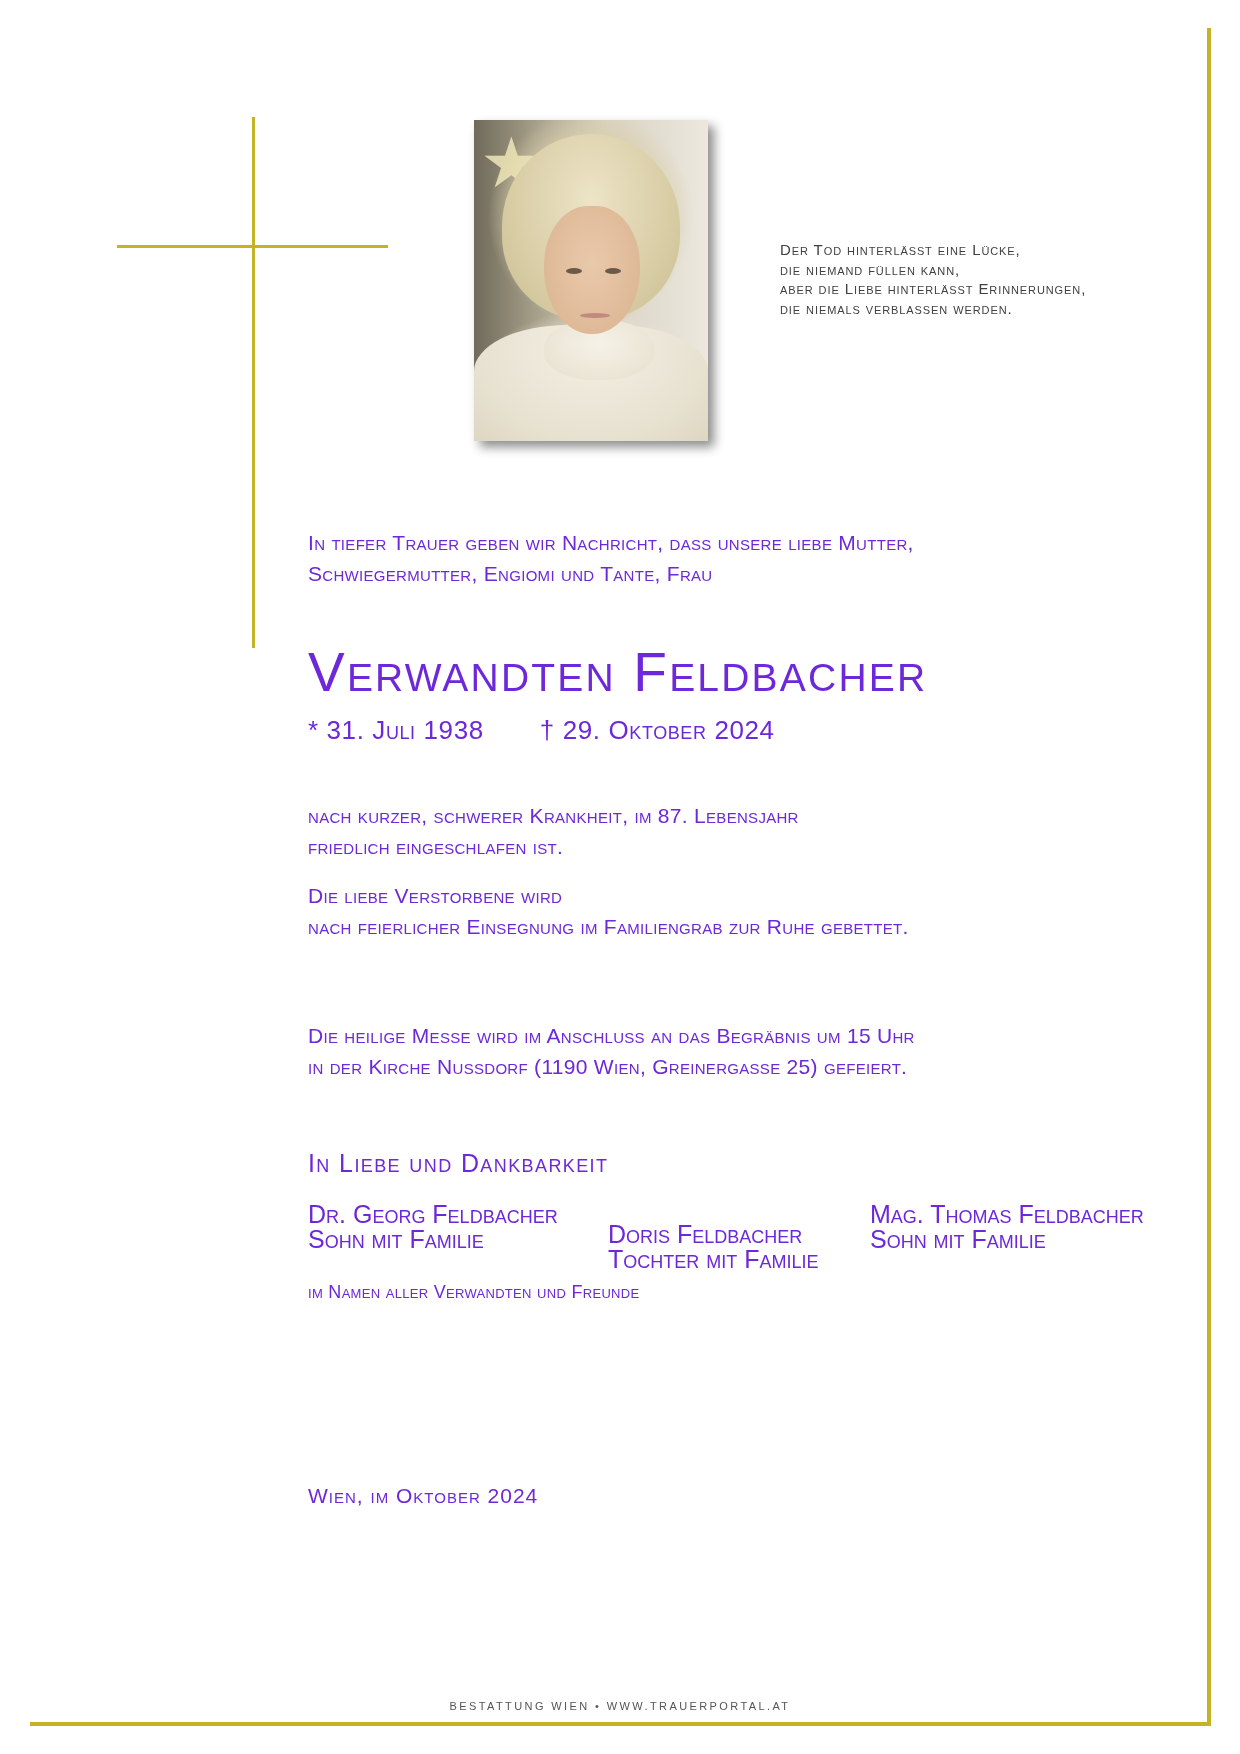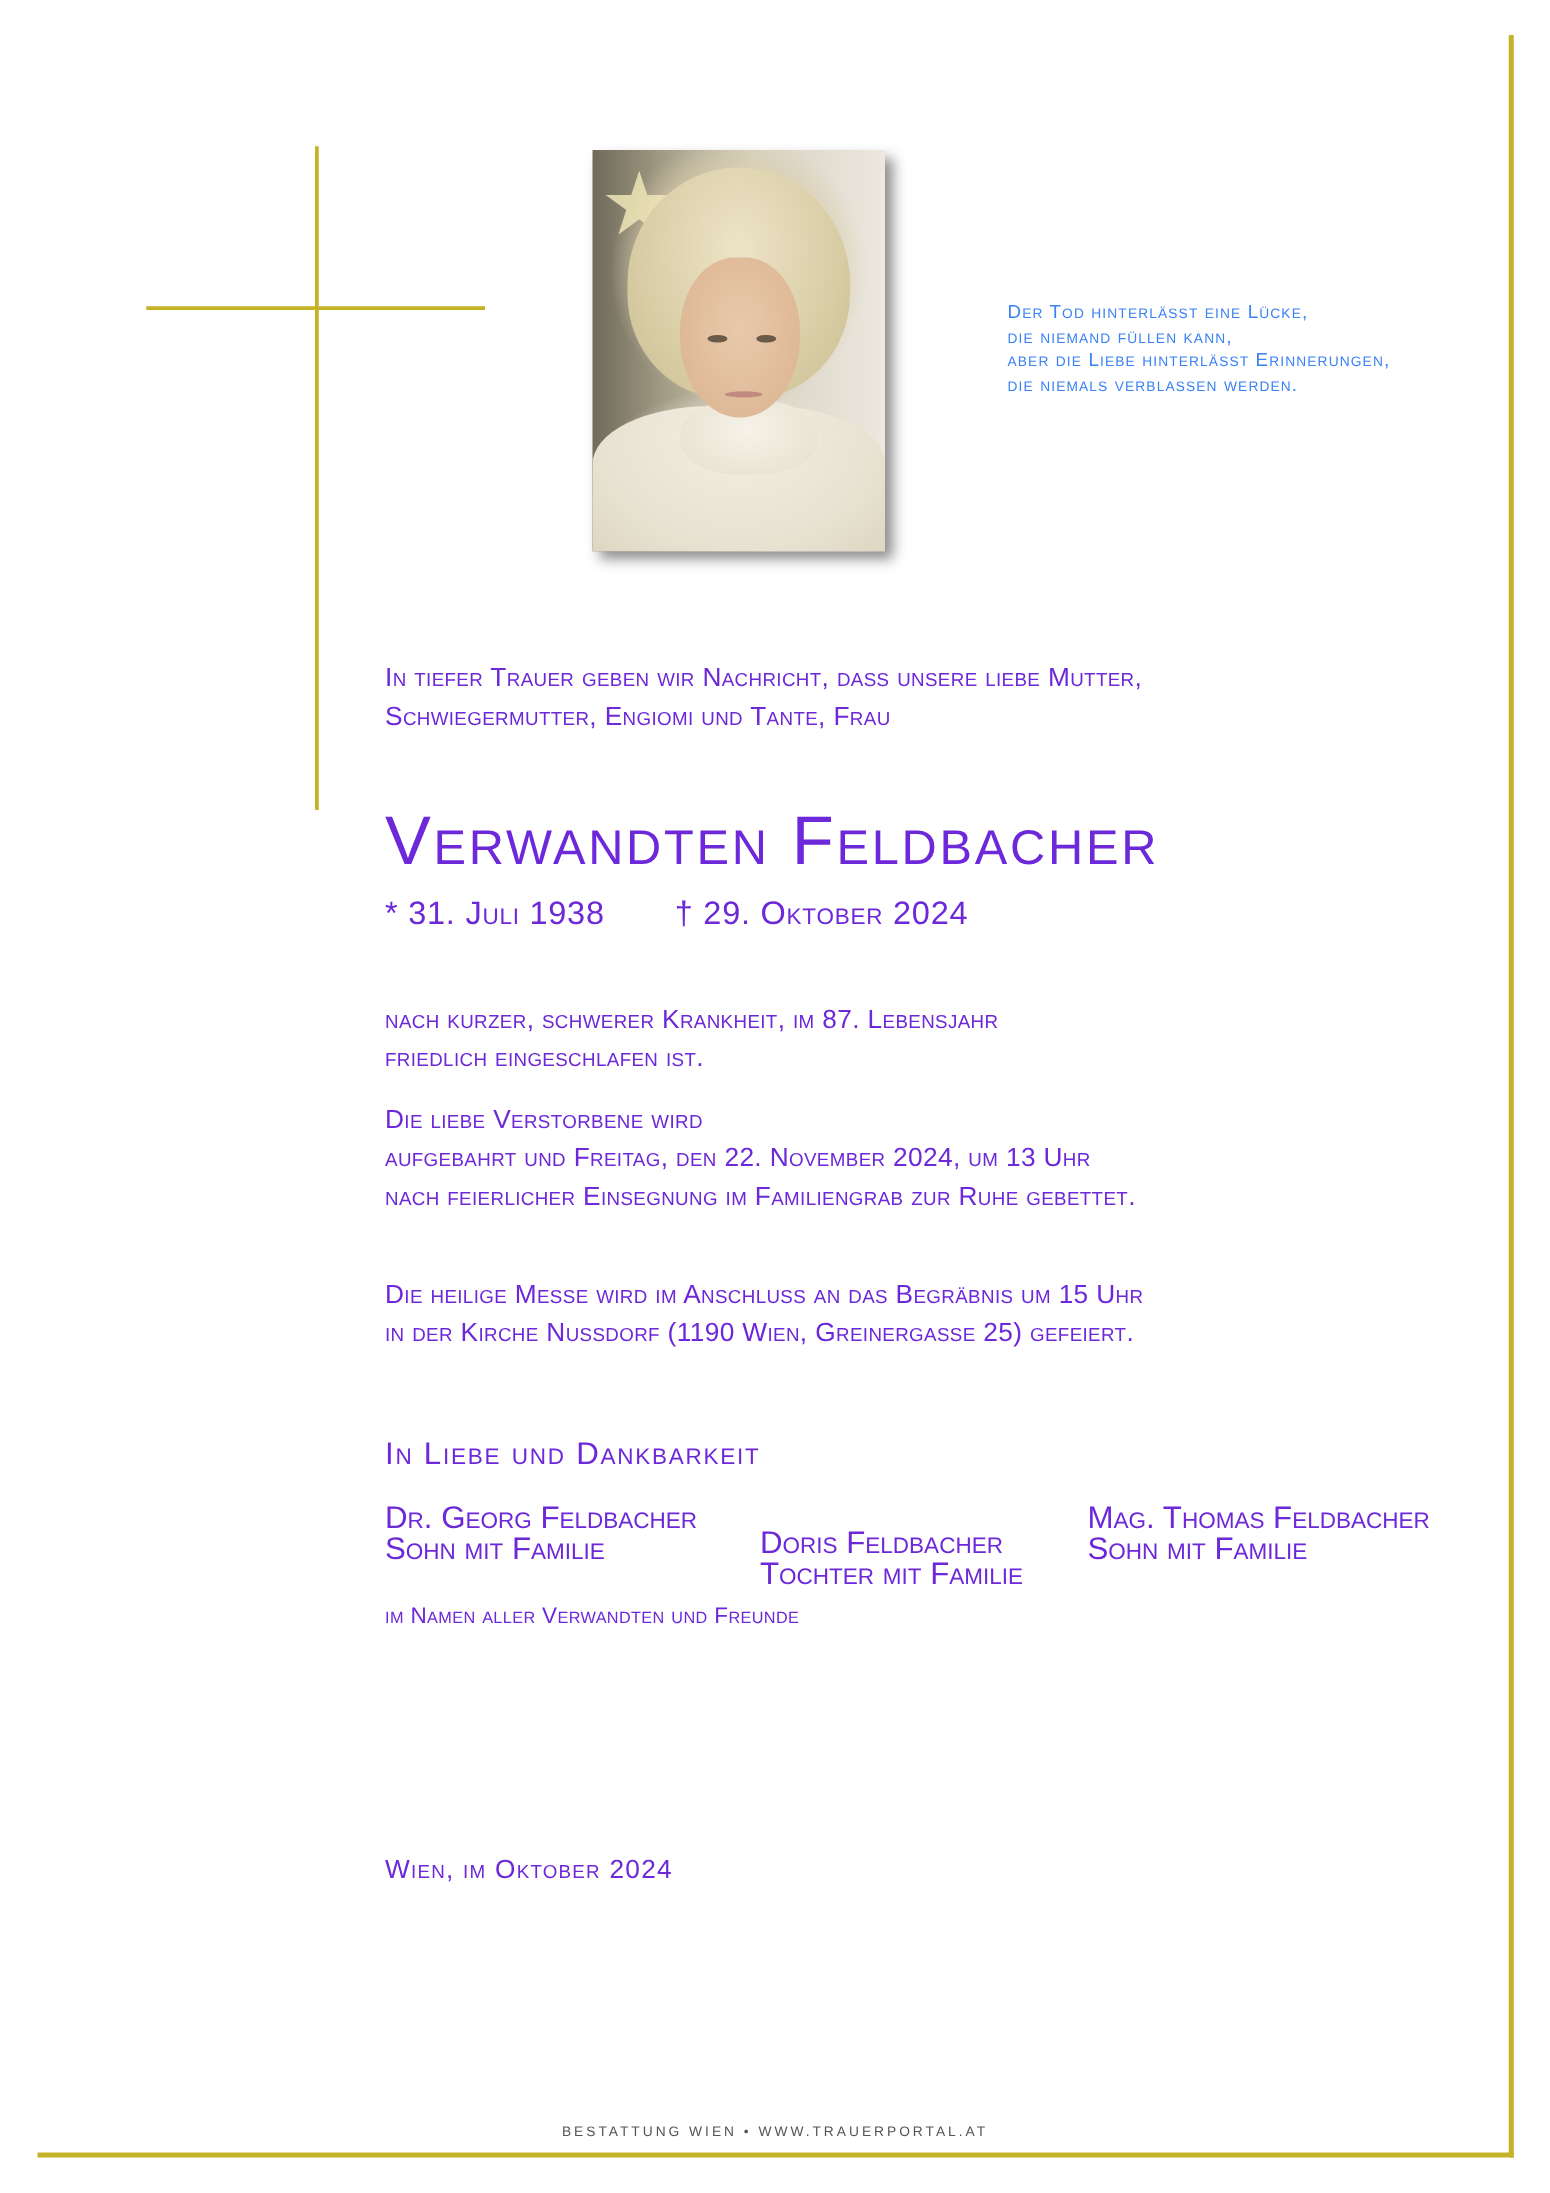--- a/index.html
+++ b/index.html
@@ -101,27 +101,27 @@
       top: 200px;
       width: 110px;
       height: 60px;
       border-radius: 45%;
       background: radial-gradient(ellipse at 50% 40%, #f6f2e8 0%, #e6dfcc 100%);
     }
 
     
     #poem {
       position: absolute;
-      left: 806px;
+      left: 780px;
       top: 240px;
       font-size: 15px;
       line-height: 19.5px;
       letter-spacing: 0.9px;
       font-variant: small-caps;
-      color: #3b82f6;
+      color: #404040;
     }
     #poem div { white-space: nowrap; }
 
     
     .block {
       position: absolute;
       left: 308px;
       font-variant: small-caps;
       white-space: nowrap;
       color: #6d28d9;
@@ -244,21 +244,20 @@
   <span>* 31. Juli 1938</span><span class="gap"></span><span>† 29. Oktober 2024</span>
 </div>
 
 <div class="block" id="passing">
   <div>nach kurzer, schwerer Krankheit, im 87. Lebensjahr</div>
   <div>friedlich eingeschlafen ist.</div>
 </div>
 
 <div class="block" id="funeral">
   <div>Die liebe Verstorbene wird</div>
-  <div>aufgebahrt und Freitag, den 22. November 2024, um 13 Uhr</div>
   <div>nach feierlicher Einsegnung im Familiengrab zur Ruhe gebettet.</div>
 </div>
 
 <div class="block" id="mass">
   <div>Die heilige Messe wird im Anschluss an das Begräbnis um 15 Uhr</div>
   <div>in der Kirche Nussdorf (1190 Wien, Greinergasse 25) gefeiert.</div>
 </div>
 
 <div class="block" id="thanks-heading">In Liebe und Dankbarkeit</div>
 

